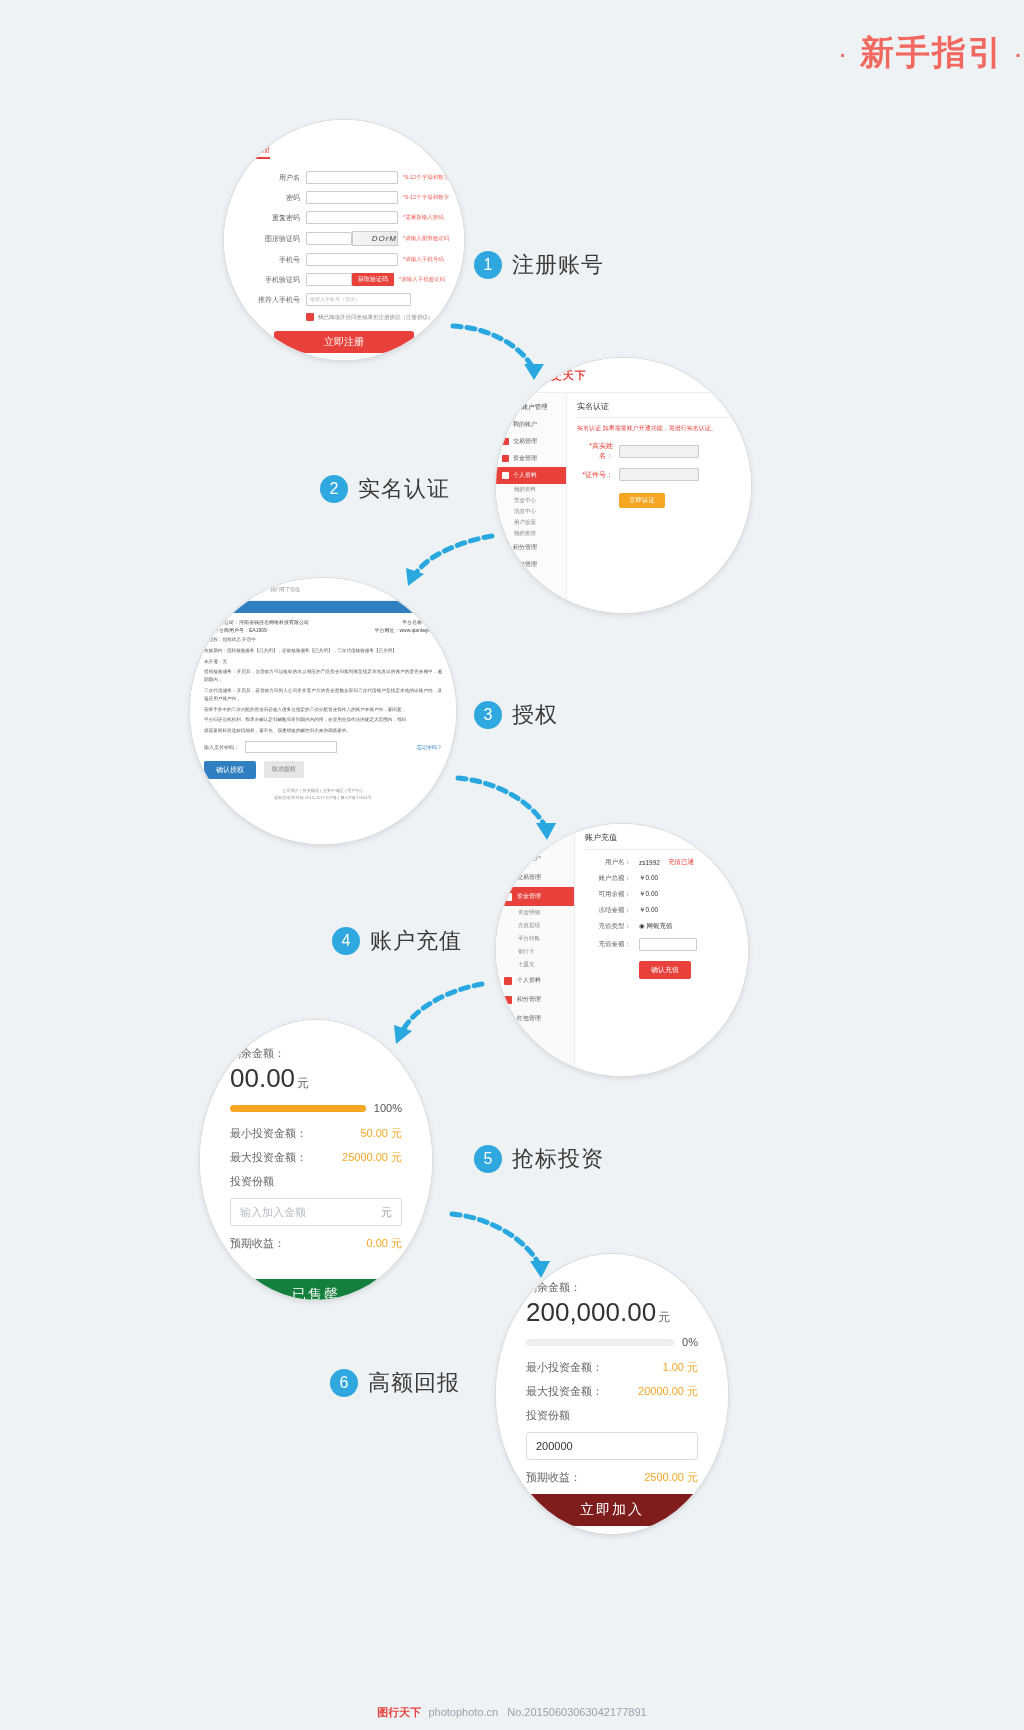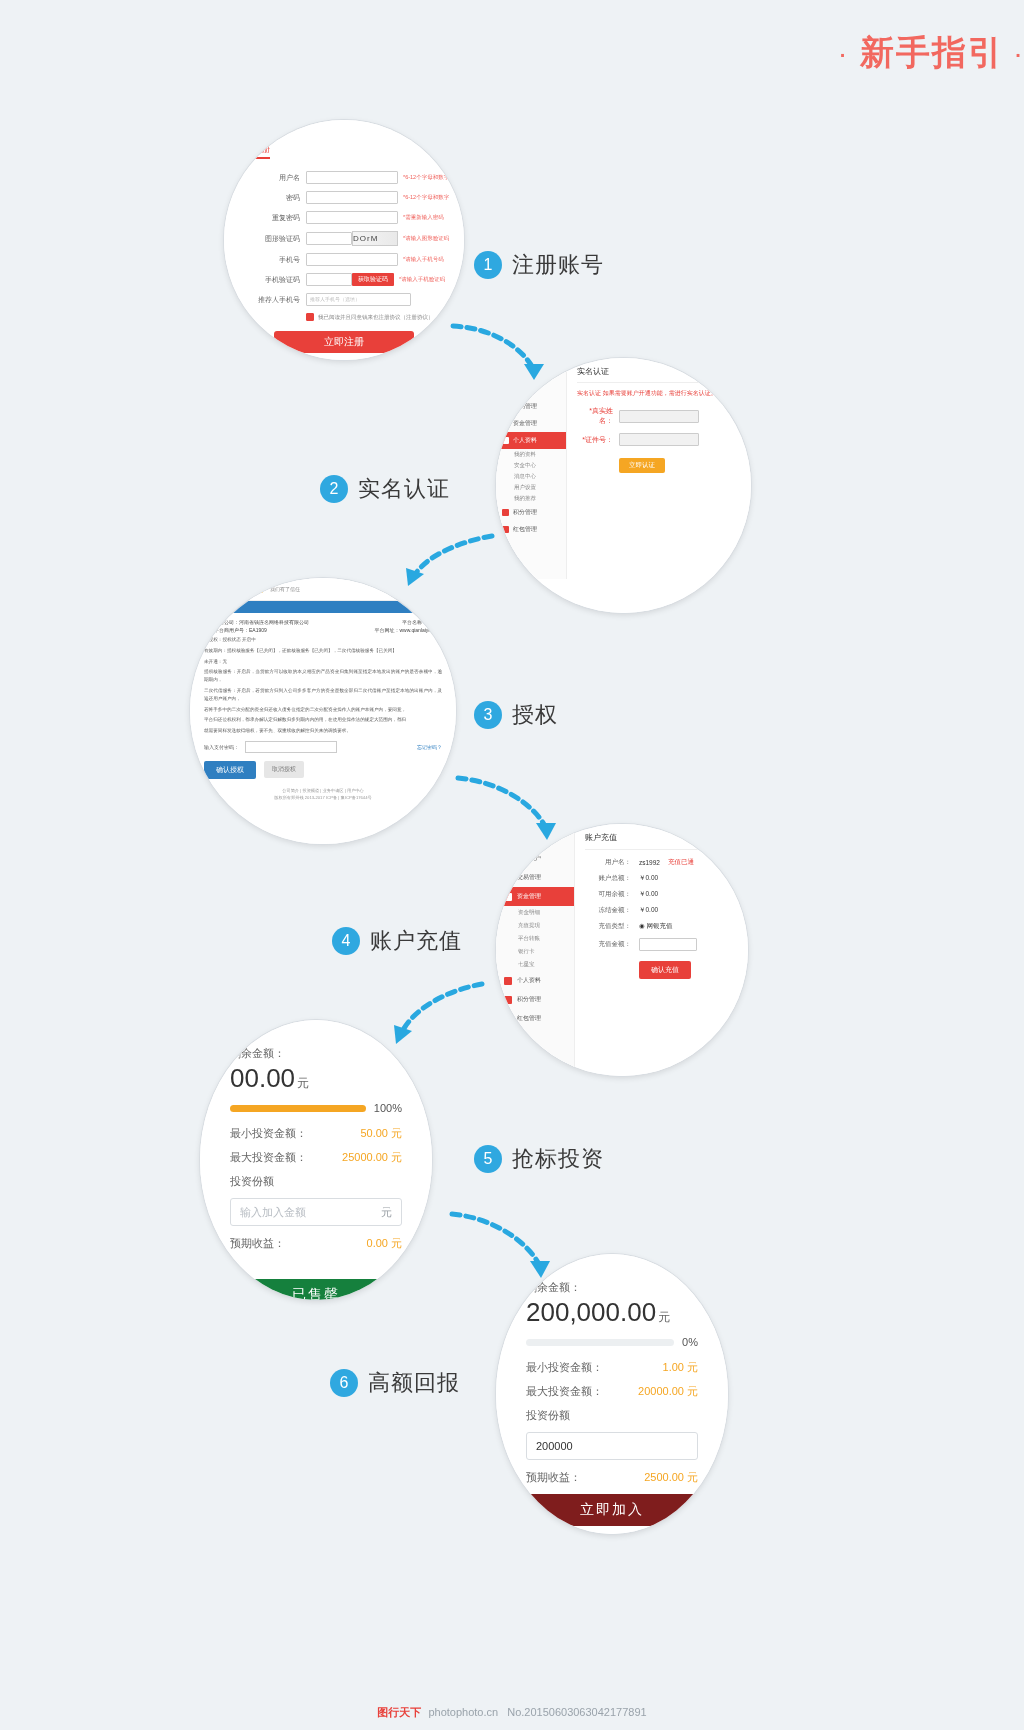--- a/index.html
+++ b/index.html
@@ -38,21 +38,21 @@
   .f-row{display:flex;align-items:center;margin-bottom:7px;font-size:7px;color:#666;}
   .f-lab{width:48px;text-align:right;margin-right:6px;color:#666;}
   .f-inp{height:11px;border:1px solid #ccc;background:#fff;border-radius:1px;flex:0 0 auto;}
   .f-hint{color:#f0625c;font-size:5.5px;margin-left:5px;}
 
   
   .reg{padding:18px 0 0 0;background:#fff;height:100%;box-sizing:border-box;}
   .reg-tab{margin-left:30px;color:#e8403a;font-size:8px;border-bottom:2px solid #e8403a;display:inline-block;padding-bottom:2px;}
   .reg-body{margin-top:12px;padding-left:28px;}
   .cap-img{width:44px;height:13px;background:linear-gradient(90deg,#f5f5f5,#e9e9e9);border:1px solid #ccc;
-           font-size:8px;color:#444;text-align:left;line-height:13px;letter-spacing:1px;}
+           font-size:8px;color:#444;text-align:right;line-height:13px;font-style:italic;letter-spacing:1px;}
   .btn-red-sm{background:#e8403a;color:#fff;font-size:6px;border:0;padding:2px 6px;border-radius:1px;}
   .chk-line{font-size:5.5px;color:#888;display:flex;align-items:center;margin:6px 0 0 54px;}
   .chk-box{width:6px;height:6px;border:1px solid #e8403a;background:#e8403a;margin-right:4px;border-radius:1px;}
   .btn-reg{display:block;margin:10px auto 0 auto;width:140px;height:22px;background:#e8403a;color:#fff;
            border-radius:3px;font-size:10px;text-align:center;line-height:22px;}
 
   
   .rn{height:100%;background:#fff;}
   .rn-top{height:34px;background:#fff;border-bottom:1px solid #eee;display:flex;align-items:center;padding:0 14px;}
   .rn-logo{color:#e8403a;font-size:11px;font-weight:bold;letter-spacing:1px;}
@@ -186,20 +186,27 @@
   <span class="lbl">注册账号</span>
 </div>
 
 <svg class="arrow" style="left:448px;top:318px;" width="100" height="70">
   <path d="M5,8 C45,10 75,30 86,52" fill="none" stroke="#29a8e0" stroke-width="5" stroke-dasharray="8,6" stroke-linecap="round"></path>
   <polygon points="86,62 76,46 96,46" fill="#29a8e0"></polygon>
 </svg>
 
 <div class="circle" style="left:496px;top:358px;width:255px;height:255px;">
   <div class="inner rn">
+    <div class="rn-top">
+      <span class="rn-logo">城无价·交天下</span>
+      <span class="rn-nav">
+        <span>首页</span>
+        <span>投资</span>
+      </span>
+    </div>
     <div class="rn-main">
       <div class="rn-side">
         <div class="s-title">钱来也账户管理</div>
         <div class="s-item">
             <span class="ic"></span>
             <span>我的账户</span>
           </div>
         <div class="s-item">
             <span class="ic"></span>
             <span>交易管理</span>

